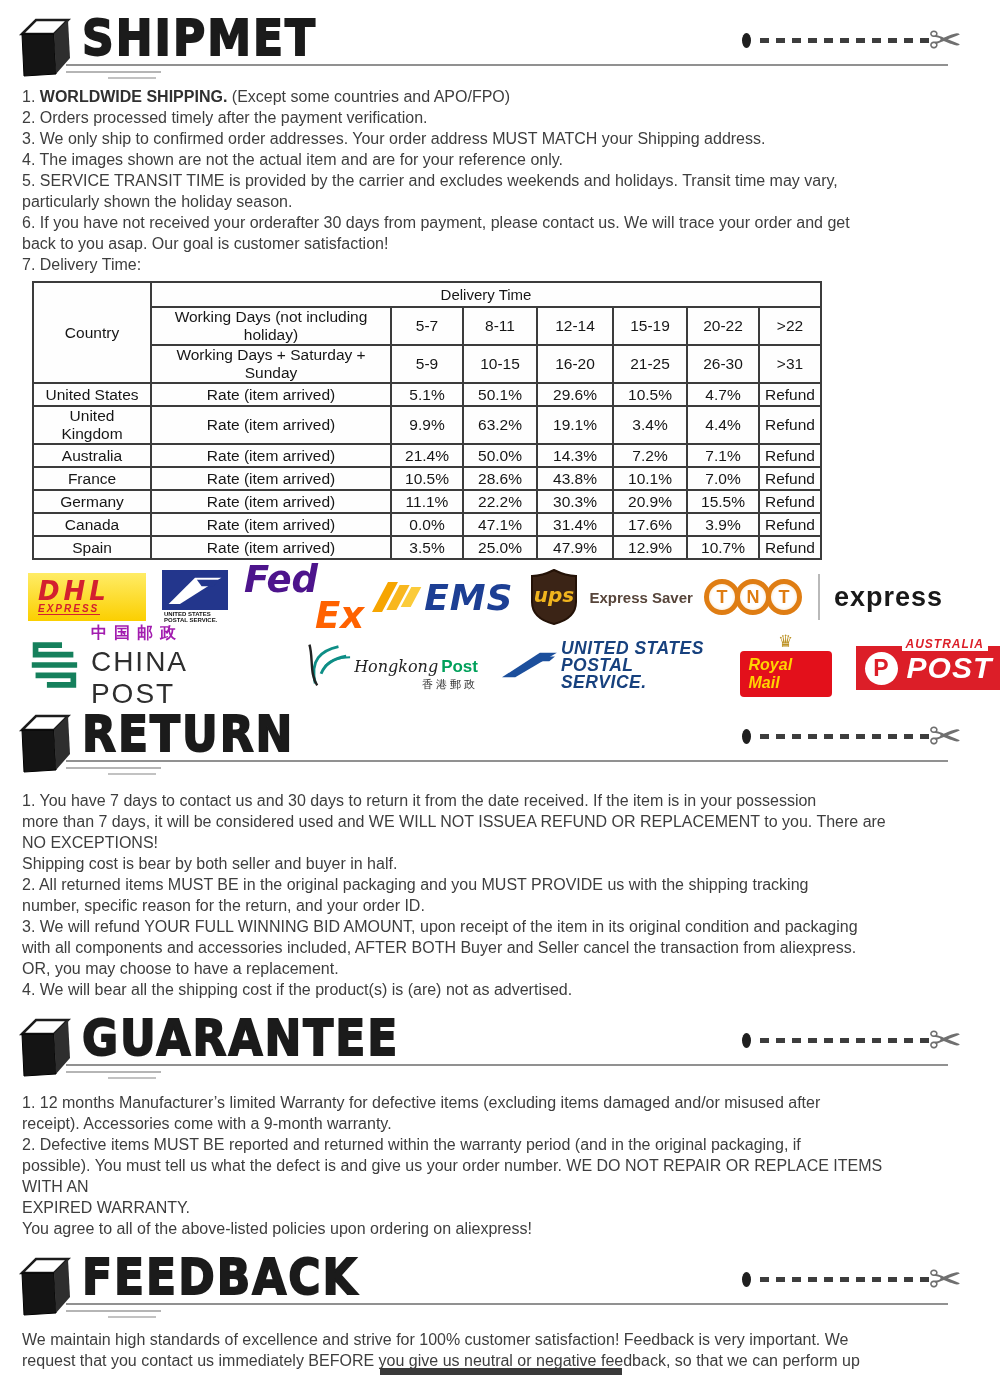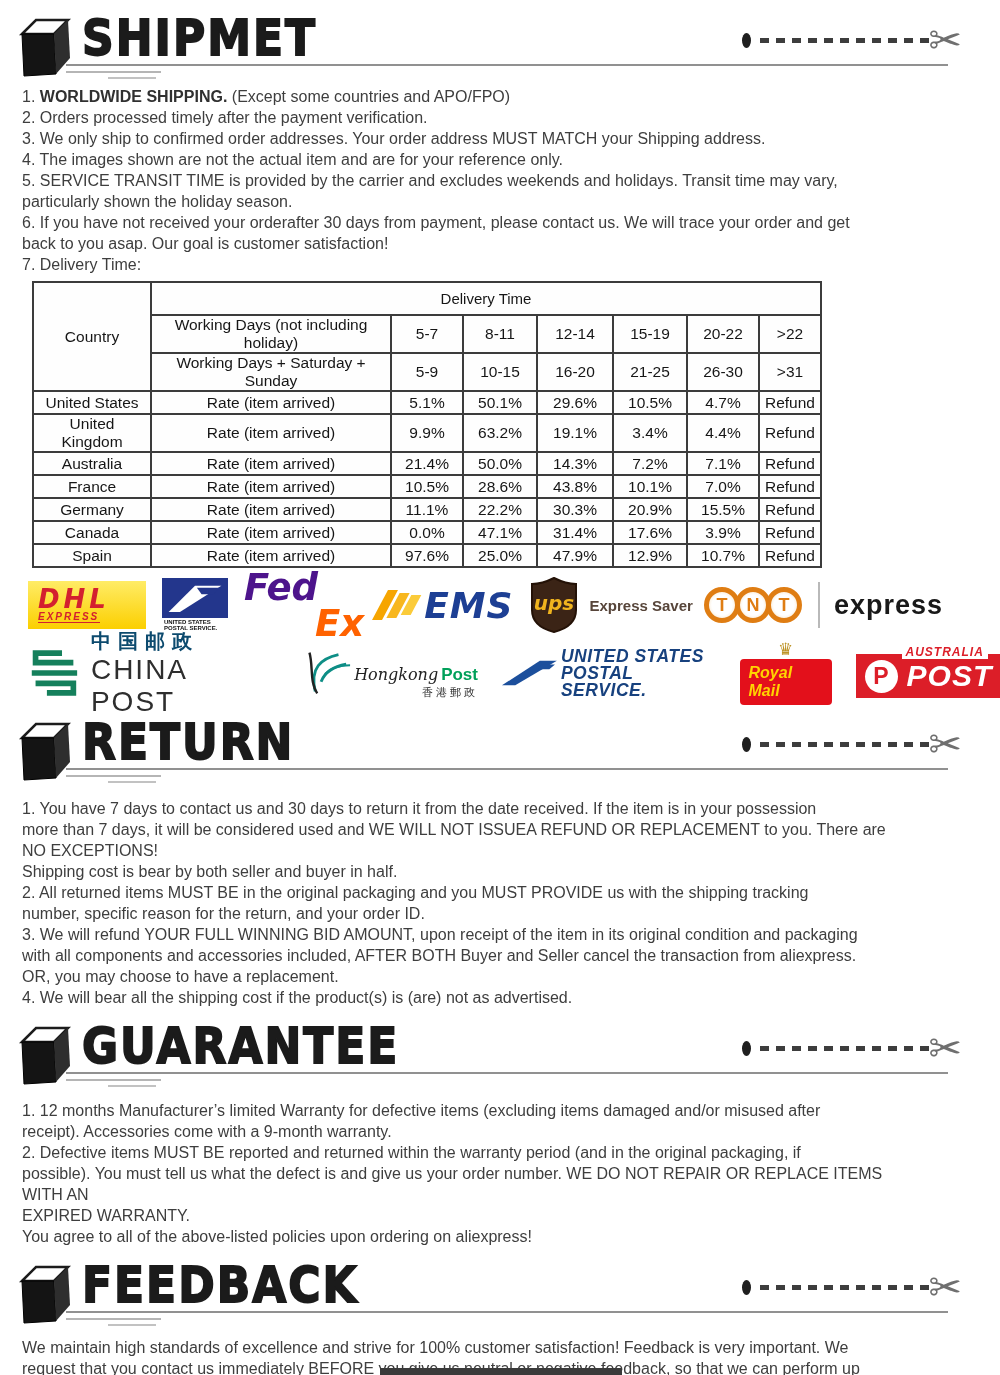--- a/index.html
+++ b/index.html
@@ -30,21 +30,21 @@
   #ship-text { margin-top:8px; }
   #return-text { margin-top:16px; }
   #guarantee-text { margin-top:14px; }
   #feedback-text { margin-top:12px; }
 
   
   #dtable { border-collapse:collapse; margin:6px 0 0 32px; color:#161616;
             font-family:"Liberation Sans", sans-serif; }
   #dtable td { border:2px solid #3c3c3c; text-align:center; font-size:15.5px;
                padding:0 3px; height:23px; background:#fefefe; }
-  #dtable td.c-top { height:33px; font-size:15px; }
+  #dtable td.c-top { height:25px; font-size:15px; }
   #dtable td.c-label { }
   #dtable td.c-country { }
 
   
   .logo-row { display:flex; align-items:center; margin-left:28px; }
   #logo-row-1 { margin-top:8px; height:58px; gap:16px; }
   #logo-row-2 { margin-top:8px; height:62px; gap:24px; }
 
   .dhl { width:118px; height:48px; background:linear-gradient(#ffec66,#fbcf00);
          display:flex; flex-direction:column; justify-content:center; padding-left:10px; }
@@ -73,22 +73,22 @@
 
   .tnt { display:flex; align-items:center; }
   .tcir { width:36px; height:36px; border-radius:50%; border:5px solid #df7d13; color:#df7d13;
           background:radial-gradient(#ffffff 55%, #f6dab2); font-weight:bold; font-size:18px;
           display:inline-flex; align-items:center; justify-content:center; margin-left:-5px; }
   .tnt-bar { width:2px; height:46px; background:#b9b9b9; margin:0 14px 0 16px; }
   .tnt-exp { font-size:27px; font-weight:600; color:#191919; letter-spacing:1px; }
 
   .cnpost { display:flex; align-items:center; }
   .cn-text { margin-left:10px; }
-  .cn-cn { font-family:"DejaVu Sans",sans-serif; font-weight:bold; font-size:20px; letter-spacing:7px;
-           color:#0c4a6e; line-height:26px; }
+  .cn-cn { font-family:"DejaVu Sans",sans-serif; font-weight:bold; font-size:16px; letter-spacing:7px;
+           color:#a21caf; line-height:26px; }
   .cn-en { font-size:28px; letter-spacing:2px; color:#2e2e2e; }
 
   .hkpost { display:flex; }
   .hk-text { margin-left:2px; margin-top:18px; }
   .hk1 { font-family:"DejaVu Serif",serif; font-style:italic; font-size:16px; color:#222; }
   .hk2 { font-weight:bold; font-size:17px; color:#00a05a; margin-left:3px; }
   .hk-cn { font-size:11px; color:#333; letter-spacing:3px; text-align:right; }
 
   .usps2 { display:flex; align-items:center; }
   .usps2-text { font-style:italic; font-weight:bold; font-size:17.5px; color:#17417e;
@@ -232,21 +232,21 @@
           <td>0.0%</td>
           <td>47.1%</td>
           <td>31.4%</td>
           <td>17.6%</td>
           <td>3.9%</td>
           <td>Refund</td>
         </tr>
         <tr>
           <td class="c-country">Spain</td>
           <td class="c-label">Rate (item arrived)</td>
-          <td>97.6%</td>
+          <td>3.5%</td>
           <td>25.0%</td>
           <td>47.9%</td>
           <td>12.9%</td>
           <td>10.7%</td>
           <td>Refund</td>
         </tr>
       </tbody>
   </table>
 
   <div id="logo-row-1" class="logo-row">

